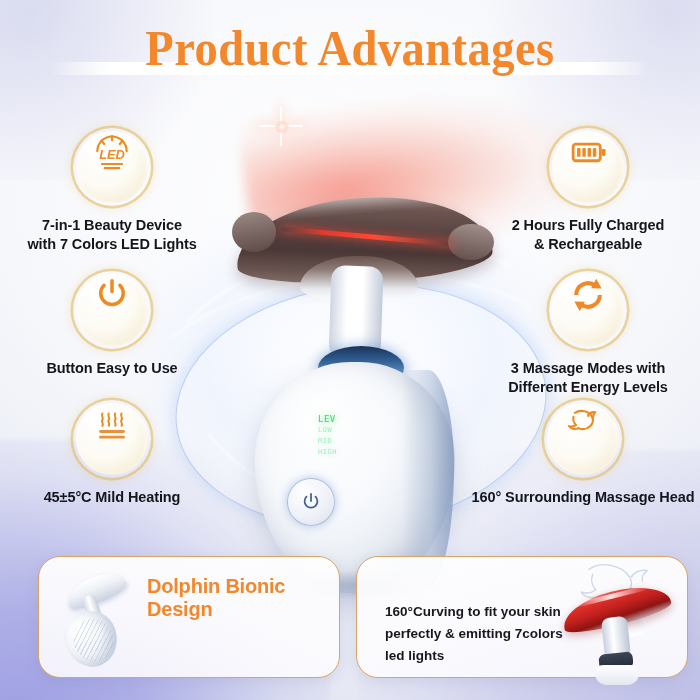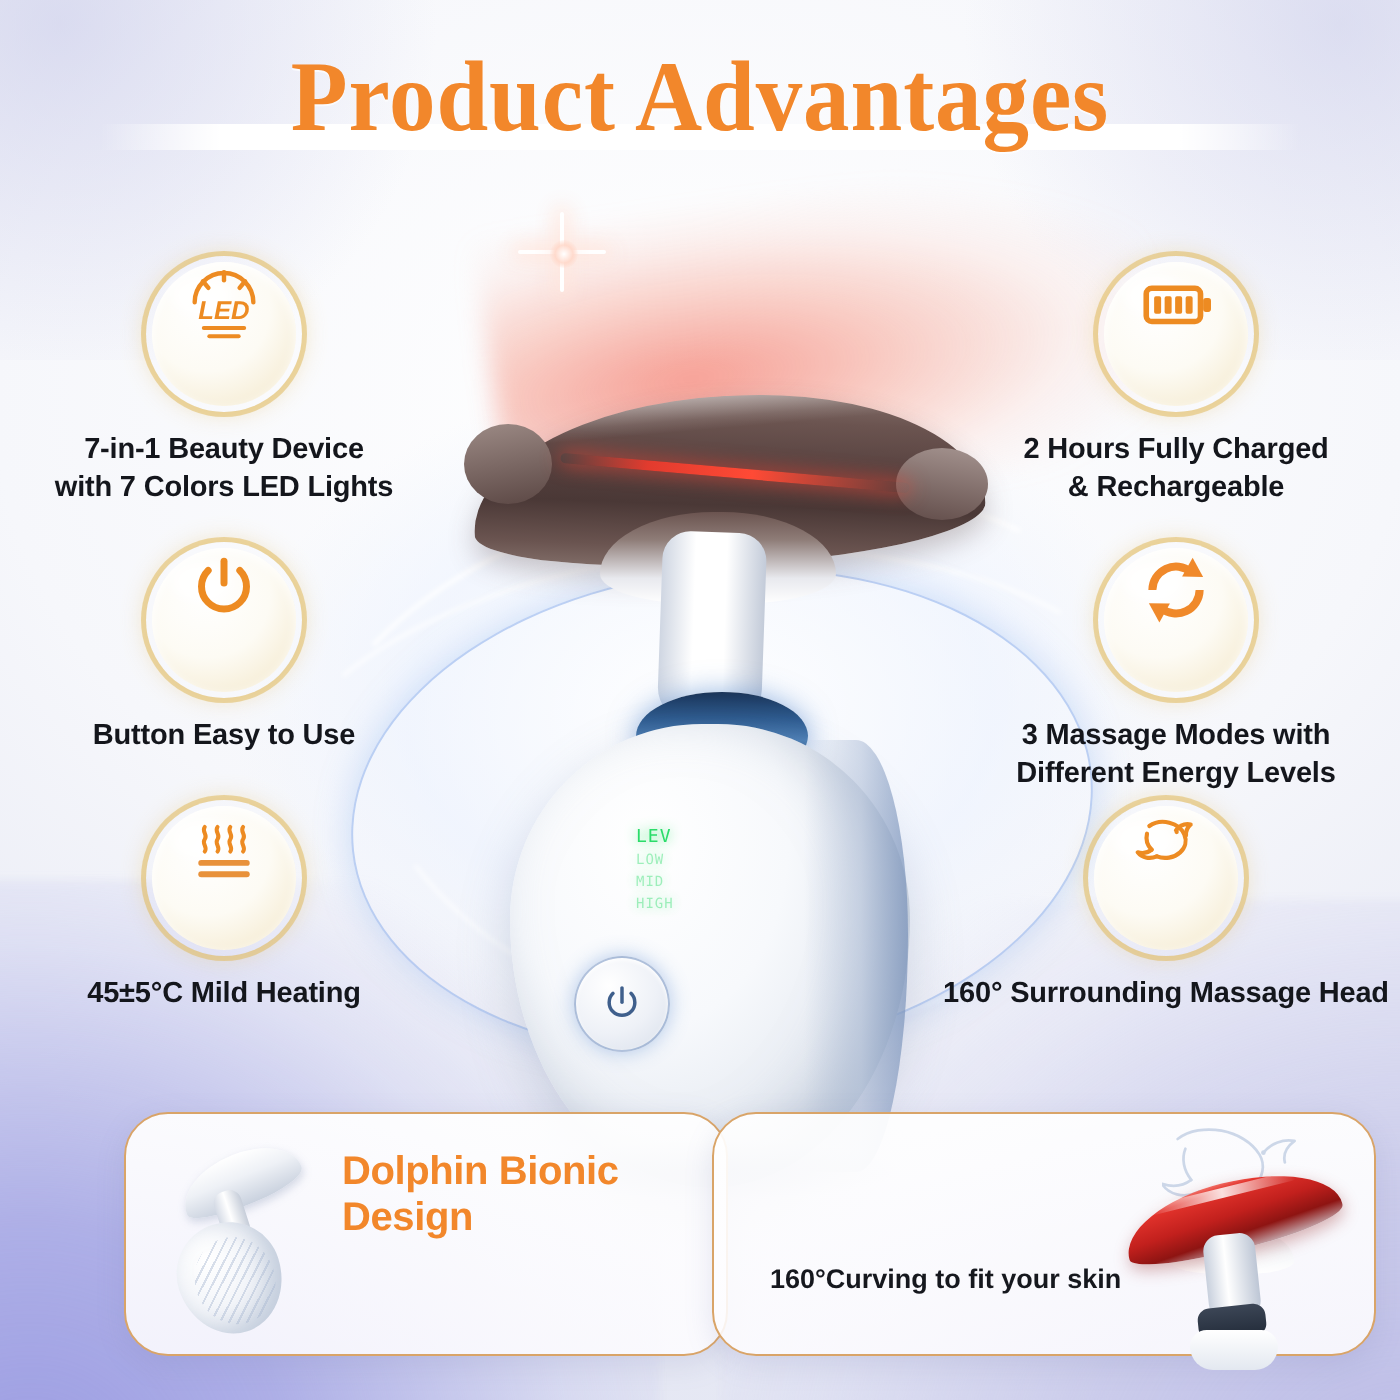--- a/index.html
+++ b/index.html
@@ -200,32 +200,32 @@
   .f-mode{left:463px;top:271px;}
   .f-dolphin{left:438px;top:400px;width:290px;}
 
   
   .card{
     position:absolute;height:120px;border-radius:22px;
     border:1.5px solid #d9a468;
     background:linear-gradient(180deg,rgba(255,255,255,.93) 0%,rgba(253,252,255,.88) 100%);
     box-shadow:0 4px 14px rgba(120,130,175,.18);
   }
-  .card-l{left:38px;top:556px;width:300px;margin-left:24px;}
+  .card-l{left:38px;top:556px;width:300px;}
   .card-r{left:356px;top:556px;width:330px;}
   .card-title{
     position:absolute;font-size:20px;font-weight:bold;color:#F2872B;letter-spacing:-.2px;
   }
   .card-body{
     position:absolute;font-size:13.5px;font-weight:bold;color:#16181e;line-height:22px;
   }
   .card-l .card-title{left:108px;top:18px;}
   .card-l .card-body{left:92px;top:44px;width:200px;text-align:center;}
   .card-r .card-title{left:28px;top:16px;}
-  .card-r .card-body{left:28px;top:44px;width:210px;margin-top:28px;}
+  .card-r .card-body{left:28px;top:44px;width:210px;}
 
   
   .mini-dev{position:absolute;left:18px;top:14px;width:78px;height:96px;}
   .mini-body{
     position:absolute;left:8px;top:40px;width:52px;height:56px;border-radius:50% 50% 50% 50%/46% 46% 54% 54%;
     background:radial-gradient(ellipse at 35% 28%,#ffffff 0%,#f4f6fa 45%,#dde3ec 100%);
     box-shadow:inset -6px -4px 12px rgba(160,175,200,.5);
     transform:rotate(-18deg);
     overflow:hidden;
   }
@@ -456,20 +456,22 @@
       <div class="mini-body"></div>
     </div>
     <div class="card-title">Dolphin Bionic Design</div>
     <div class="card-body">
     </div>
   </div>
 
   <div class="card card-r">
     <div class="card-body">
       <div>160°Curving to fit your skin</div>
+      <div>perfectly &amp; emitting 7colors</div>
+      <div>led lights</div>
     </div>
     <div class="r-dev">
       <svg class="r-dolphin" viewBox="0 0 80 60" fill="none" stroke="#9fb4d4" stroke-width="1.4" stroke-linecap="round" stroke-linejoin="round">
         <path d="M8 10 c12-9 34-5 42 8 3 5 2 12 -3 16 -7 6 -19 7 -28 3"></path>
         <path d="M19 37 c-8 4 -16 1 -19 -4 6 2 11 1 15 -2"></path>
         <path d="M15 31 c-4 -5 -5 -11 -3 -16"></path>
         <path d="M52 17 c4 -5 10 -7 16 -6 -4 3 -6 7 -5 11"></path>
         <circle cx="52" cy="17" r="1.2" fill="#9fb4d4" stroke="none"></circle>
       </svg>
       <div class="r-flare"></div>

